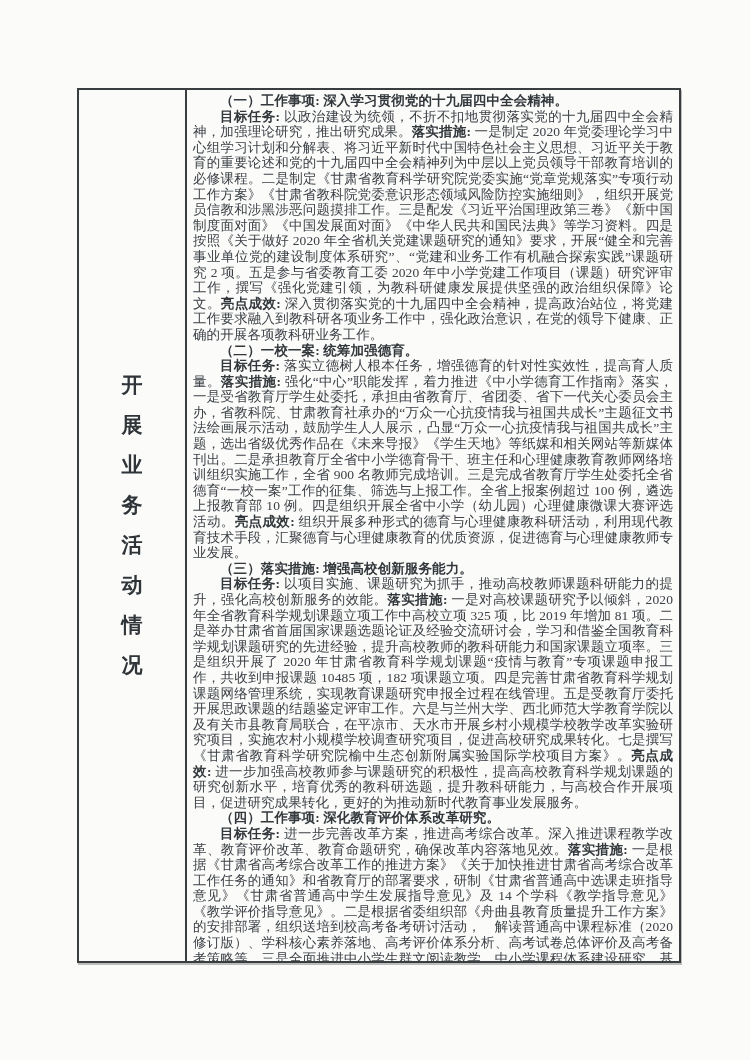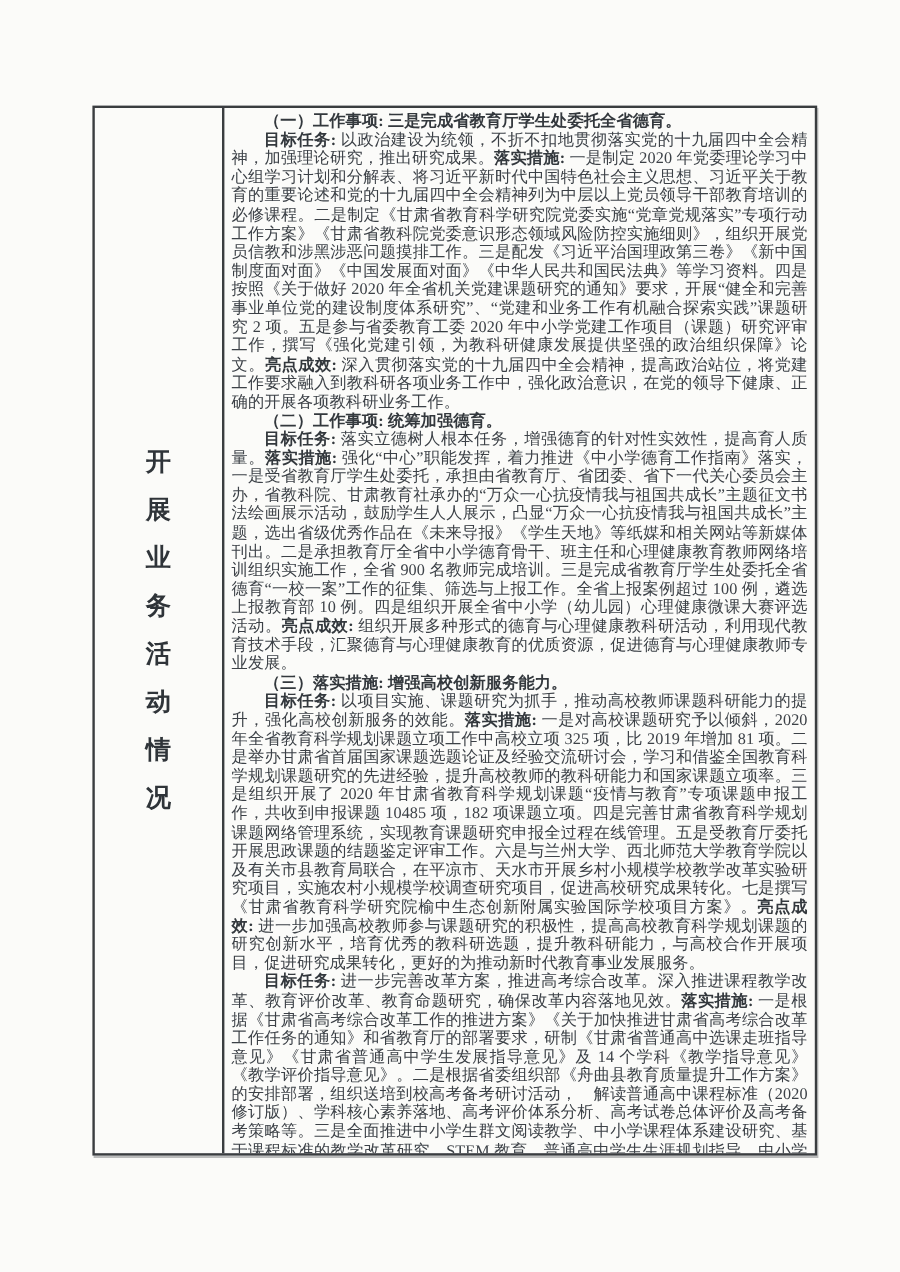--- a/index.html
+++ b/index.html
@@ -73,22 +73,23 @@
         <div class="side-char">开</div>
         <div class="side-char">展</div>
         <div class="side-char">业</div>
         <div class="side-char">务</div>
         <div class="side-char">活</div>
         <div class="side-char">动</div>
         <div class="side-char">情</div>
         <div class="side-char">况</div>
       </div>
     <div class="main-cell">
-        <p class="para"><span class="b">（一）工作事项: 三是完成省教育厅学生处委托全省德育。</span></p>
+        <p class="para"><span class="b">（一）工作事项: 深入学习贯彻党的十九届四中全会精神。</span></p>
         <p class="para"><span class="b">目标任务: </span><span>以政治建设为统领，不折不扣地贯彻落实党的十九届四中全会精神，加强理论研究，推出研究成果。</span><span class="b">落实措施: </span><span>一是制定 2020 年党委理论学习中心组学习计划和分解表、将习近平新时代中国特色社会主义思想、习近平关于教育的重要论述和党的十九届四中全会精神列为中层以上党员领导干部教育培训的必修课程。二是制定《甘肃省教育科学研究院党委实施“党章党规落实”专项行动工作方案》《甘肃省教科院党委意识形态领域风险防控实施细则》，组织开展党员信教和涉黑涉恶问题摸排工作。三是配发《习近平治国理政第三卷》《新中国制度面对面》《中国发展面对面》《中华人民共和国民法典》等学习资料。四是按照《关于做好 2020 年全省机关党建课题研究的通知》要求，开展“健全和完善事业单位党的建设制度体系研究”、“党建和业务工作有机融合探索实践”课题研究 2 项。五是参与省委教育工委 2020 年中小学党建工作项目（课题）研究评审工作，撰写《强化党建引领，为教科研健康发展提供坚强的政治组织保障》论文。</span><span class="b">亮点成效: </span><span>深入贯彻落实党的十九届四中全会精神，提高政治站位，将党建工作要求融入到教科研各项业务工作中，强化政治意识，在党的领导下健康、正确的开展各项教科研业务工作。</span></p>
-        <p class="para"><span class="b">（二）工作事项: 统筹加强德育。</span></p>
+        <p class="para"><span class="b">（二）一校一案: 统筹加强德育。</span></p>
         <p class="para"><span class="b">目标任务: </span><span>落实立德树人根本任务，增强德育的针对性实效性，提高育人质量。</span><span class="b">落实措施: </span><span>强化“中心”职能发挥，着力推进《中小学德育工作指南》落实，一是受省教育厅学生处委托，承担由省教育厅、省团委、省下一代关心委员会主办，省教科院、甘肃教育社承办的“万众一心抗疫情我与祖国共成长”主题征文书法绘画展示活动，鼓励学生人人展示，凸显“万众一心抗疫情我与祖国共成长”主题，选出省级优秀作品在《未来导报》《学生天地》等纸媒和相关网站等新媒体刊出。二是承担教育厅全省中小学德育骨干、班主任和心理健康教育教师网络培训组织实施工作，全省 900 名教师完成培训。三是完成省教育厅学生处委托全省德育“一校一案”工作的征集、筛选与上报工作。全省上报案例超过 100 例，遴选上报教育部 10 例。四是组织开展全省中小学（幼儿园）心理健康微课大赛评选活动。</span><span class="b">亮点成效: </span><span>组织开展多种形式的德育与心理健康教科研活动，利用现代教育技术手段，汇聚德育与心理健康教育的优质资源，促进德育与心理健康教师专业发展。</span></p>
         <p class="para"><span class="b">（三）落实措施: 增强高校创新服务能力。</span></p>
         <p class="para"><span class="b">目标任务: </span><span>以项目实施、课题研究为抓手，推动高校教师课题科研能力的提升，强化高校创新服务的效能。</span><span class="b">落实措施: </span><span>一是对高校课题研究予以倾斜，2020 年全省教育科学规划课题立项工作中高校立项 325 项，比 2019 年增加 81 项。二是举办甘肃省首届国家课题选题论证及经验交流研讨会，学习和借鉴全国教育科学规划课题研究的先进经验，提升高校教师的教科研能力和国家课题立项率。三是组织开展了 2020 年甘肃省教育科学规划课题“疫情与教育”专项课题申报工作，共收到申报课题 10485 项，182 项课题立项。四是完善甘肃省教育科学规划课题网络管理系统，实现教育课题研究申报全过程在线管理。五是受教育厅委托开展思政课题的结题鉴定评审工作。六是与兰州大学、西北师范大学教育学院以及有关市县教育局联合，在平凉市、天水市开展乡村小规模学校教学改革实验研究项目，实施农村小规模学校调查研究项目，促进高校研究成果转化。七是撰写《甘肃省教育科学研究院榆中生态创新附属实验国际学校项目方案》。</span><span class="b">亮点成效: </span><span>进一步加强高校教师参与课题研究的积极性，提高高校教育科学规划课题的研究创新水平，培育优秀的教科研选题，提升教科研能力，与高校合作开展项目，促进研究成果转化，更好的为推动新时代教育事业发展服务。</span></p>
+        <p class="para"><span class="b">（四）工作事项: 深化教育评价体系改革研究。</span></p>
         <p class="para"><span class="b">目标任务: </span><span>进一步完善改革方案，推进高考综合改革。深入推进课程教学改革、教育评价改革、教育命题研究，确保改革内容落地见效。</span><span class="b">落实措施: </span><span>一是根据《甘肃省高考综合改革工作的推进方案》《关于加快推进甘肃省高考综合改革工作任务的通知》和省教育厅的部署要求，研制《甘肃省普通高中选课走班指导意见》《甘肃省普通高中学生发展指导意见》及 14 个学科《教学指导意见》《教学评价指导意见》。二是根据省委组织部《舟曲县教育质量提升工作方案》的安排部署，组织送培到校高考备考研讨活动，　解读普通高中课程标准（2020 修订版）、学科核心素养落地、高考评价体系分析、高考试卷总体评价及高考备考策略等。三是全面推进中小学生群文阅读教学、中小学课程体系建设研究、基于课程标准的教学改革研究、STEM 教育、普通高中学生生涯规划指导、中小学生学业质量监测分析反馈指导等“十大”教改实验项目的实施，搭建高端培训、课题研究、学习交流平台，着力提高骨干教师的课程力。四是加强命题研究与服务实践，进行专业命题技术培训加强命题研究，提高高考英语听力命题的质量，提升全省高考一诊、二诊的质量和水平，承担完成 11 个市州委托的中考命题和</span></p>
       </div>
   </div>
 </div>
 
 </body></html>

